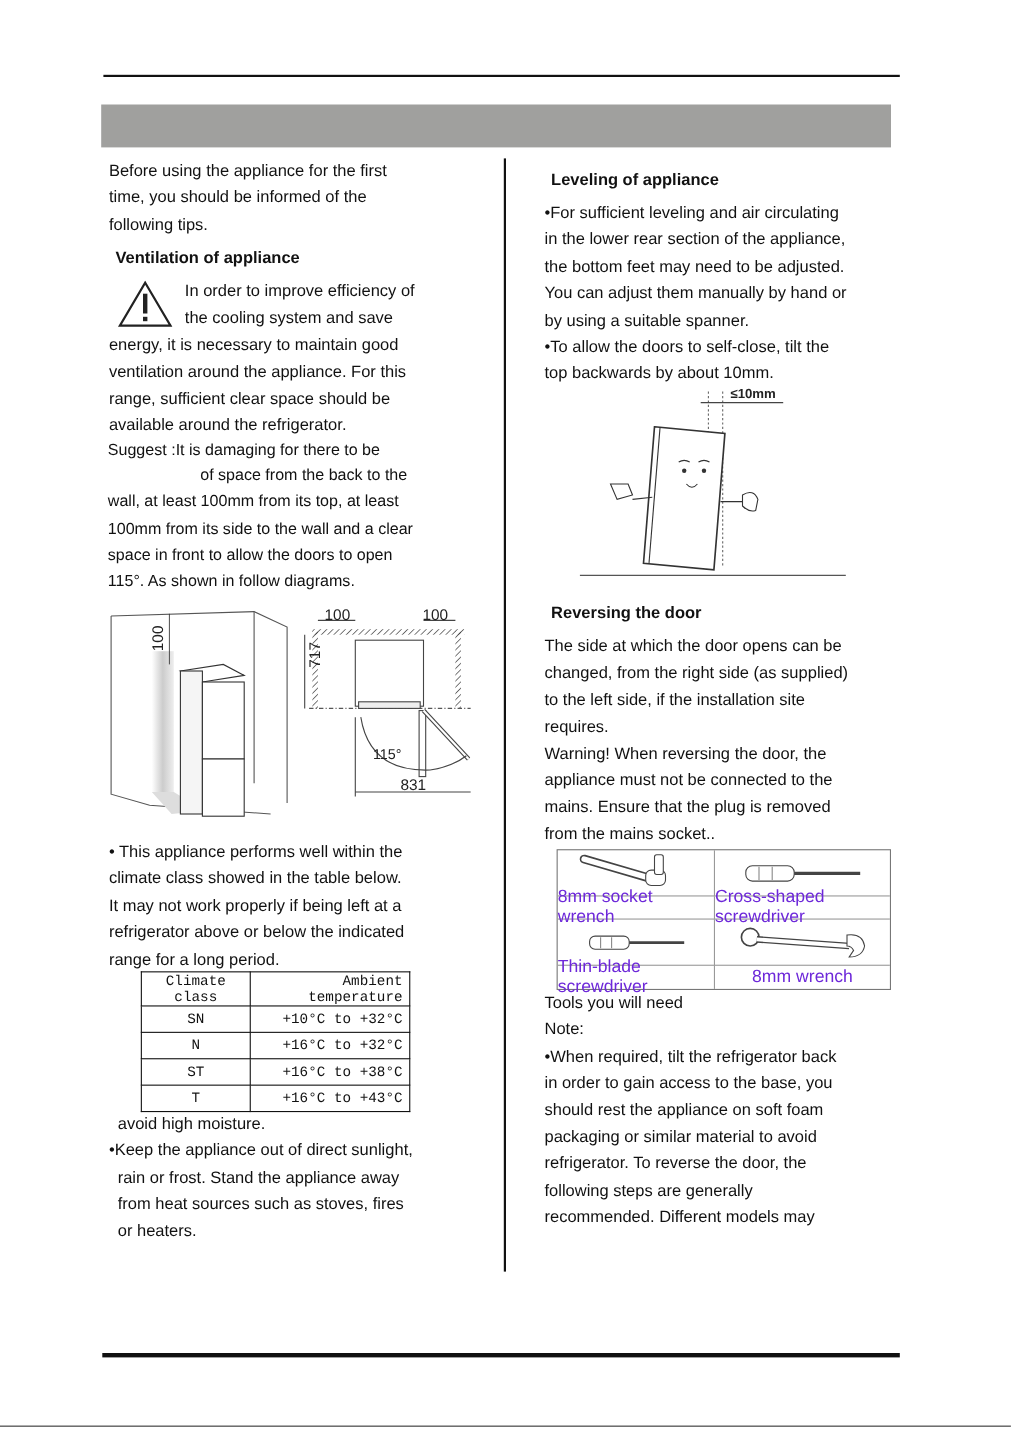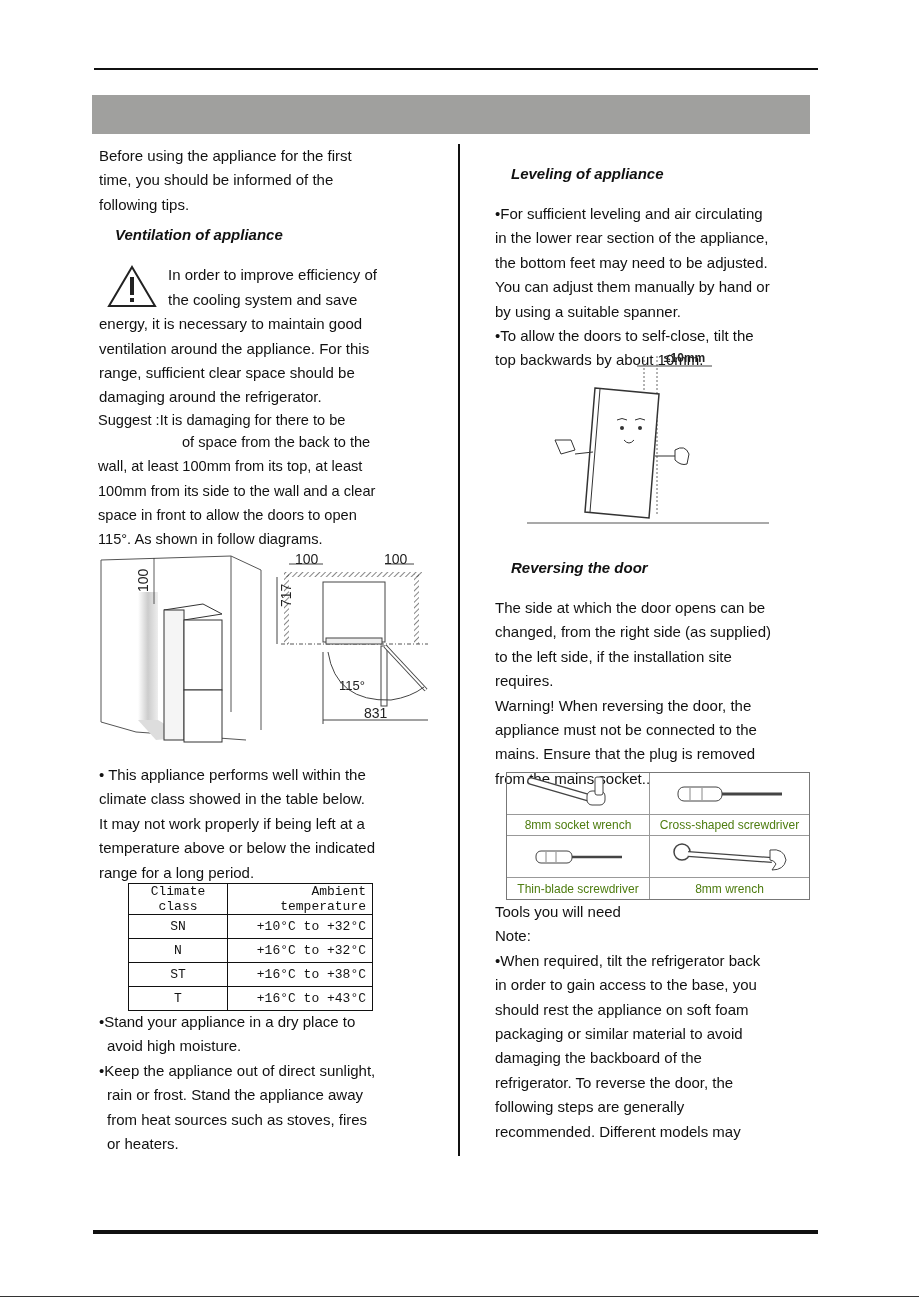--- a/index.html
+++ b/index.html
@@ -8,37 +8,37 @@
   .abs { position: absolute; }
   .top-rule { left: 94px; top: 68px; width: 724px; height: 2px; background: #111; }
   .header-bar { left: 92px; top: 95px; width: 718px; height: 39px; background: #a0a09e; }
   .col-divider { left: 458px; top: 144px; width: 1.5px; height: 1012px; background: #111; }
   .bottom-rule { left: 93px; top: 1230px; width: 725px; height: 4px; background: #111; }
   .page-edge { left: 0; top: 1296px; width: 919px; height: 1px; background: #333; }
 
   .col { font-size: 15px; line-height: 24.4px; }
   .col p { margin: 0; text-align: justify; text-align-last: left; }
   .just-line { text-align: justify; text-align-last: justify; }
-  h3 { margin: 16px; font-size: 15px; font-weight: bold; line-height: 24px; font-style: italic; }
+  h3 { margin: 6px; font-size: 15px; font-weight: bold; line-height: 24px; }
 
   #left { left: 99px; top: 144px; width: 304px; }
   #right { left: 495px; top: 146px; width: 304px; }
 
   .warn-wrap { position: relative; height: 49px; }
   .warn-icon { position: absolute; left: 8px; top: 2px; }
   .warn-text { position: absolute; left: 69px; top: 0; width: 235px; }
 
   .climate-table { border-collapse: collapse; font-size: 13px; position: absolute; font-family: Liberation Mono, monospace; }
   .climate-table td, .climate-table th { border: 1px solid #111; height: 23px; padding: 0 6px; font-weight: normal; }
   .climate-table th:first-child, .climate-table td:first-child { text-align: center; width: 86px; }
   .climate-table th:last-child, .climate-table td:last-child { text-align: right; width: 132px; }
 
   .tools-grid { position: absolute; left: 506px; top: 772px; width: 302px; height: 126px;
                 border: 1px solid #777; display: grid; grid-template-columns: 143px 159px; grid-template-rows: 42px 21px 42px 21px; }
-  .tools-grid > div { border-right: 1px solid #999; border-bottom: 1px solid #999; display: flex; align-items: center; justify-content: center; font-size: 12px; color: #4d7c0f; }
+  .tools-grid > div { border-right: 1px solid #999; border-bottom: 1px solid #999; display: flex; align-items: center; justify-content: center; font-size: 16px; color: #6d28d9; }
   .tools-grid > div:nth-child(2n) { border-right: none; }
   .tools-grid > div:nth-last-child(-n+2) { border-bottom: none; }
 </style>
 </head>
 <body>
 
 <div class="abs top-rule"></div>
 <div class="abs header-bar"><span></span></div>
 <div class="abs col-divider"></div>
 
@@ -54,21 +54,21 @@
       <rect x="23" y="33" width="4" height="4" fill="#222"></rect>
     </svg>
     <div class="warn-text">
       <p class="just-line">In order to improve efficiency of</p>
       <p class="just-line">the cooling system and save</p>
     </div>
   </div>
   <p class="just-line">energy, it is necessary to maintain good</p>
   <p class="just-line">ventilation around the appliance. For this</p>
   <p class="just-line">range, sufficient clear space should be</p>
-  <p>damaging around the refrigerator.</p>
+  <p>available around the refrigerator.</p>
   <div style="font-size:14.6px; line-height:24.4px; margin-left:-1px;">
     <p style="line-height:20px;">Suggest :It is damaging for there to be</p>
     <p style="padding-left:84px;">of space from the back to the</p>
     <p class="just-line">wall, at least 100mm from its top, at least</p>
     <p class="just-line">100mm from its side to the wall and a clear</p>
     <p class="just-line">space in front to allow the doors to open</p>
     <p>115°. As shown in follow diagrams.</p>
   </div>
 </div>
 
@@ -116,21 +116,21 @@
   <text x="243" y="138" font-size="13" font-family="Liberation Sans, sans-serif" fill="#222">115°</text>
   <line x1="227" y1="168" x2="332" y2="168" stroke="#444"></line>
   <line x1="227" y1="100" x2="227" y2="172" stroke="#444"></line>
   <text x="268" y="166" font-size="14" font-family="Liberation Sans, sans-serif" fill="#222">831</text>
 </svg>
 
 <div class="abs col" style="left:99px; top:763px; width:304px;">
   <p class="just-line">• This appliance performs well within the</p>
   <p>climate class showed in the table below.</p>
   <p class="just-line">It may not work properly if being left at a</p>
-  <p class="just-line">temperature above or below the indicated</p>
+  <p class="just-line">refrigerator above or below the indicated</p>
   <p>range for a long period.</p>
 </div>
 <table class="climate-table" style="left:128px; top:883px;">
   <tbody>
       <tr>
     <th>Climate class</th>
     <th>Ambient temperature</th>
   </tr>
   <tr>
     <td>SN</td>
@@ -145,21 +145,20 @@
     <td>+16°C to +38°C</td>
   </tr>
   <tr>
     <td>T</td>
     <td>+16°C to +43°C</td>
   </tr>
 </tbody>
   </table>
 
 <div class="abs col" style="left:99px; top:1010px; width:304px;">
-  <p class="just-line">•Stand your appliance in a dry place to</p>
   <p style="padding-left:8px;">avoid high moisture.</p>
   <p class="just-line">•Keep the appliance out of direct sunlight,</p>
   <p class="just-line" style="padding-left:8px;">rain or frost. Stand the appliance away</p>
   <p class="just-line" style="padding-left:8px;">from heat sources such as stoves, fires</p>
   <p style="padding-left:8px;">or heaters.</p>
 </div>
 
 <div id="right" class="abs col">
   <h3>Leveling of appliance</h3>
   <p class="just-line">•For sufficient leveling and air circulating</p>
@@ -242,20 +241,19 @@
   <div class="tool-label">8mm wrench</div>
 </div>
 
 <div class="abs col" style="left:495px; top:900px; width:304px;">
   <p>Tools you will need</p>
   <p>Note:</p>
   <p class="just-line">•When required, tilt the refrigerator back</p>
   <p class="just-line">in order to gain access to the base, you</p>
   <p class="just-line">should rest the appliance on soft foam</p>
   <p class="just-line">packaging or similar material to avoid</p>
-  <p class="just-line">damaging the backboard of the</p>
   <p class="just-line">refrigerator. To reverse the door, the</p>
   <p class="just-line">following steps are generally</p>
   <p class="just-line">recommended. Different models may</p>
 </div>
 
 <div class="abs bottom-rule"></div>
 <div class="abs page-edge"></div>
 
 </body></html>

